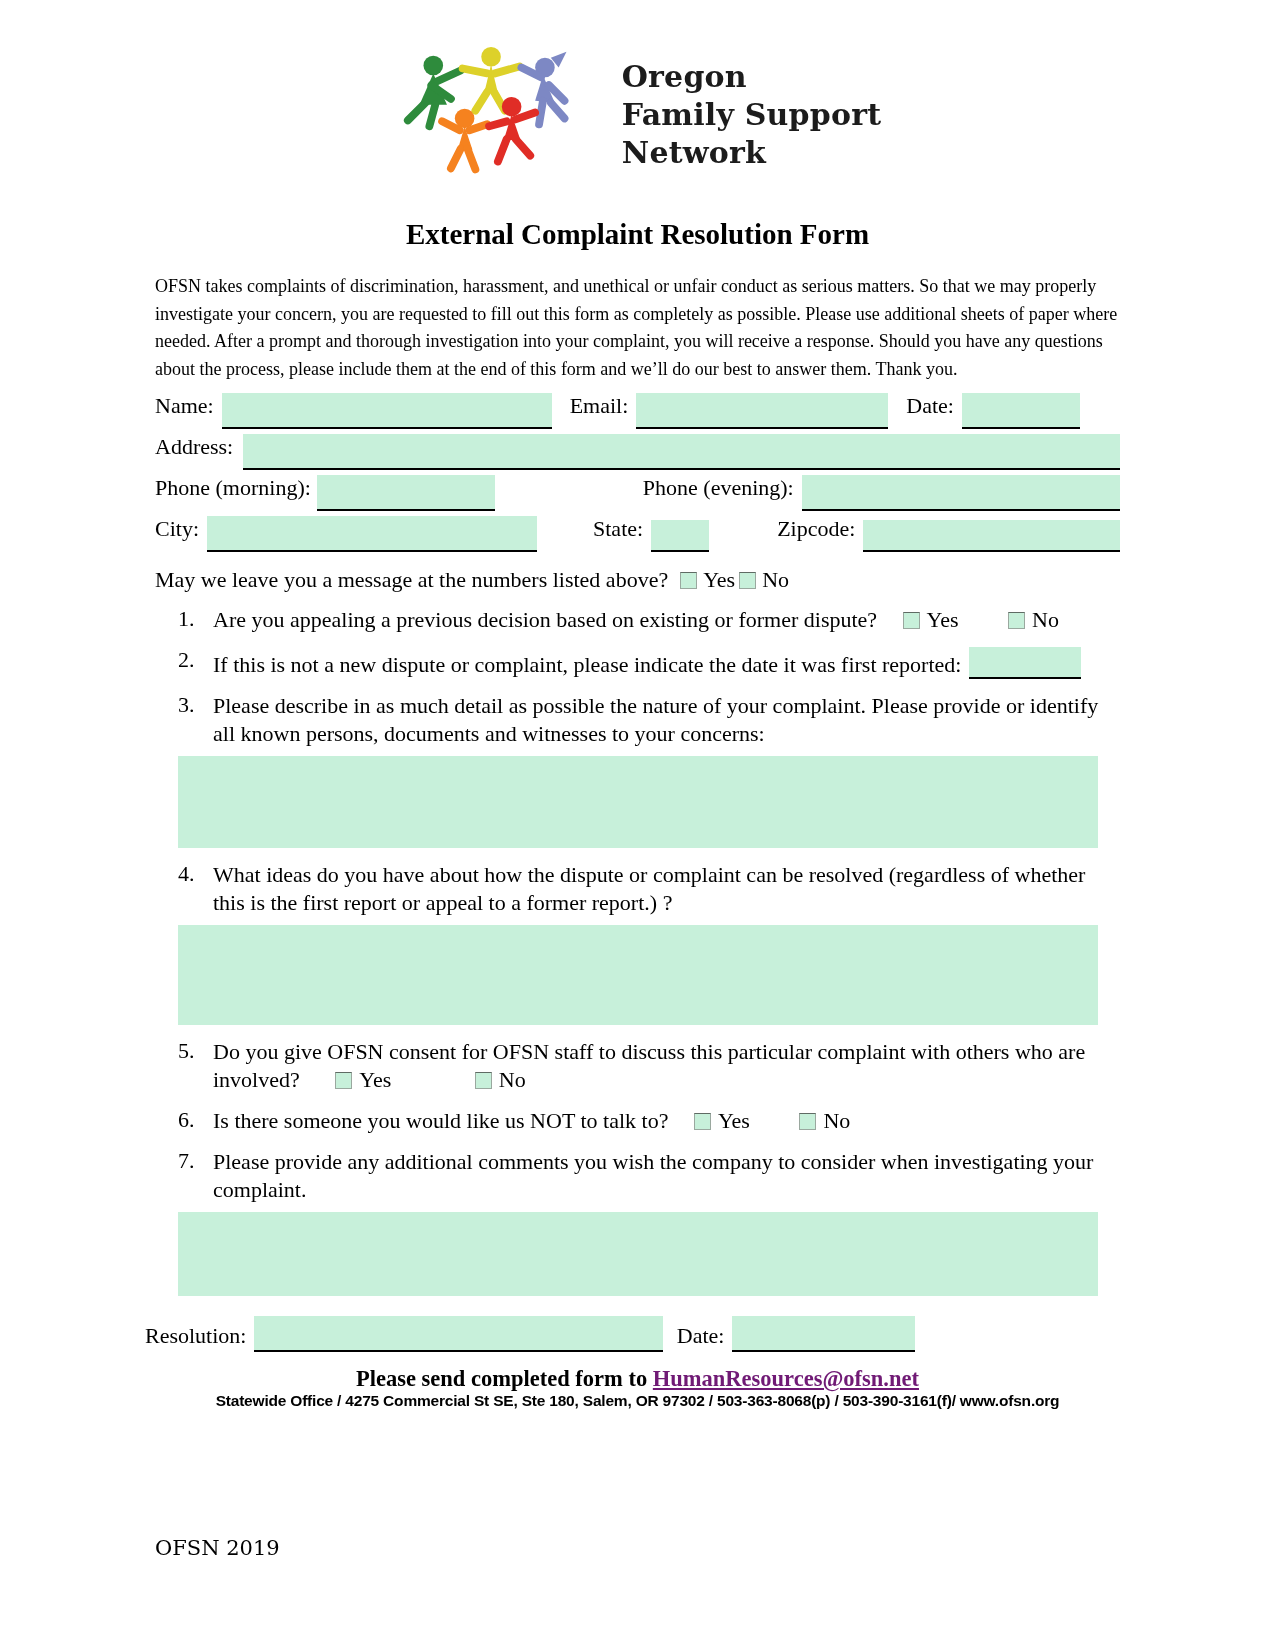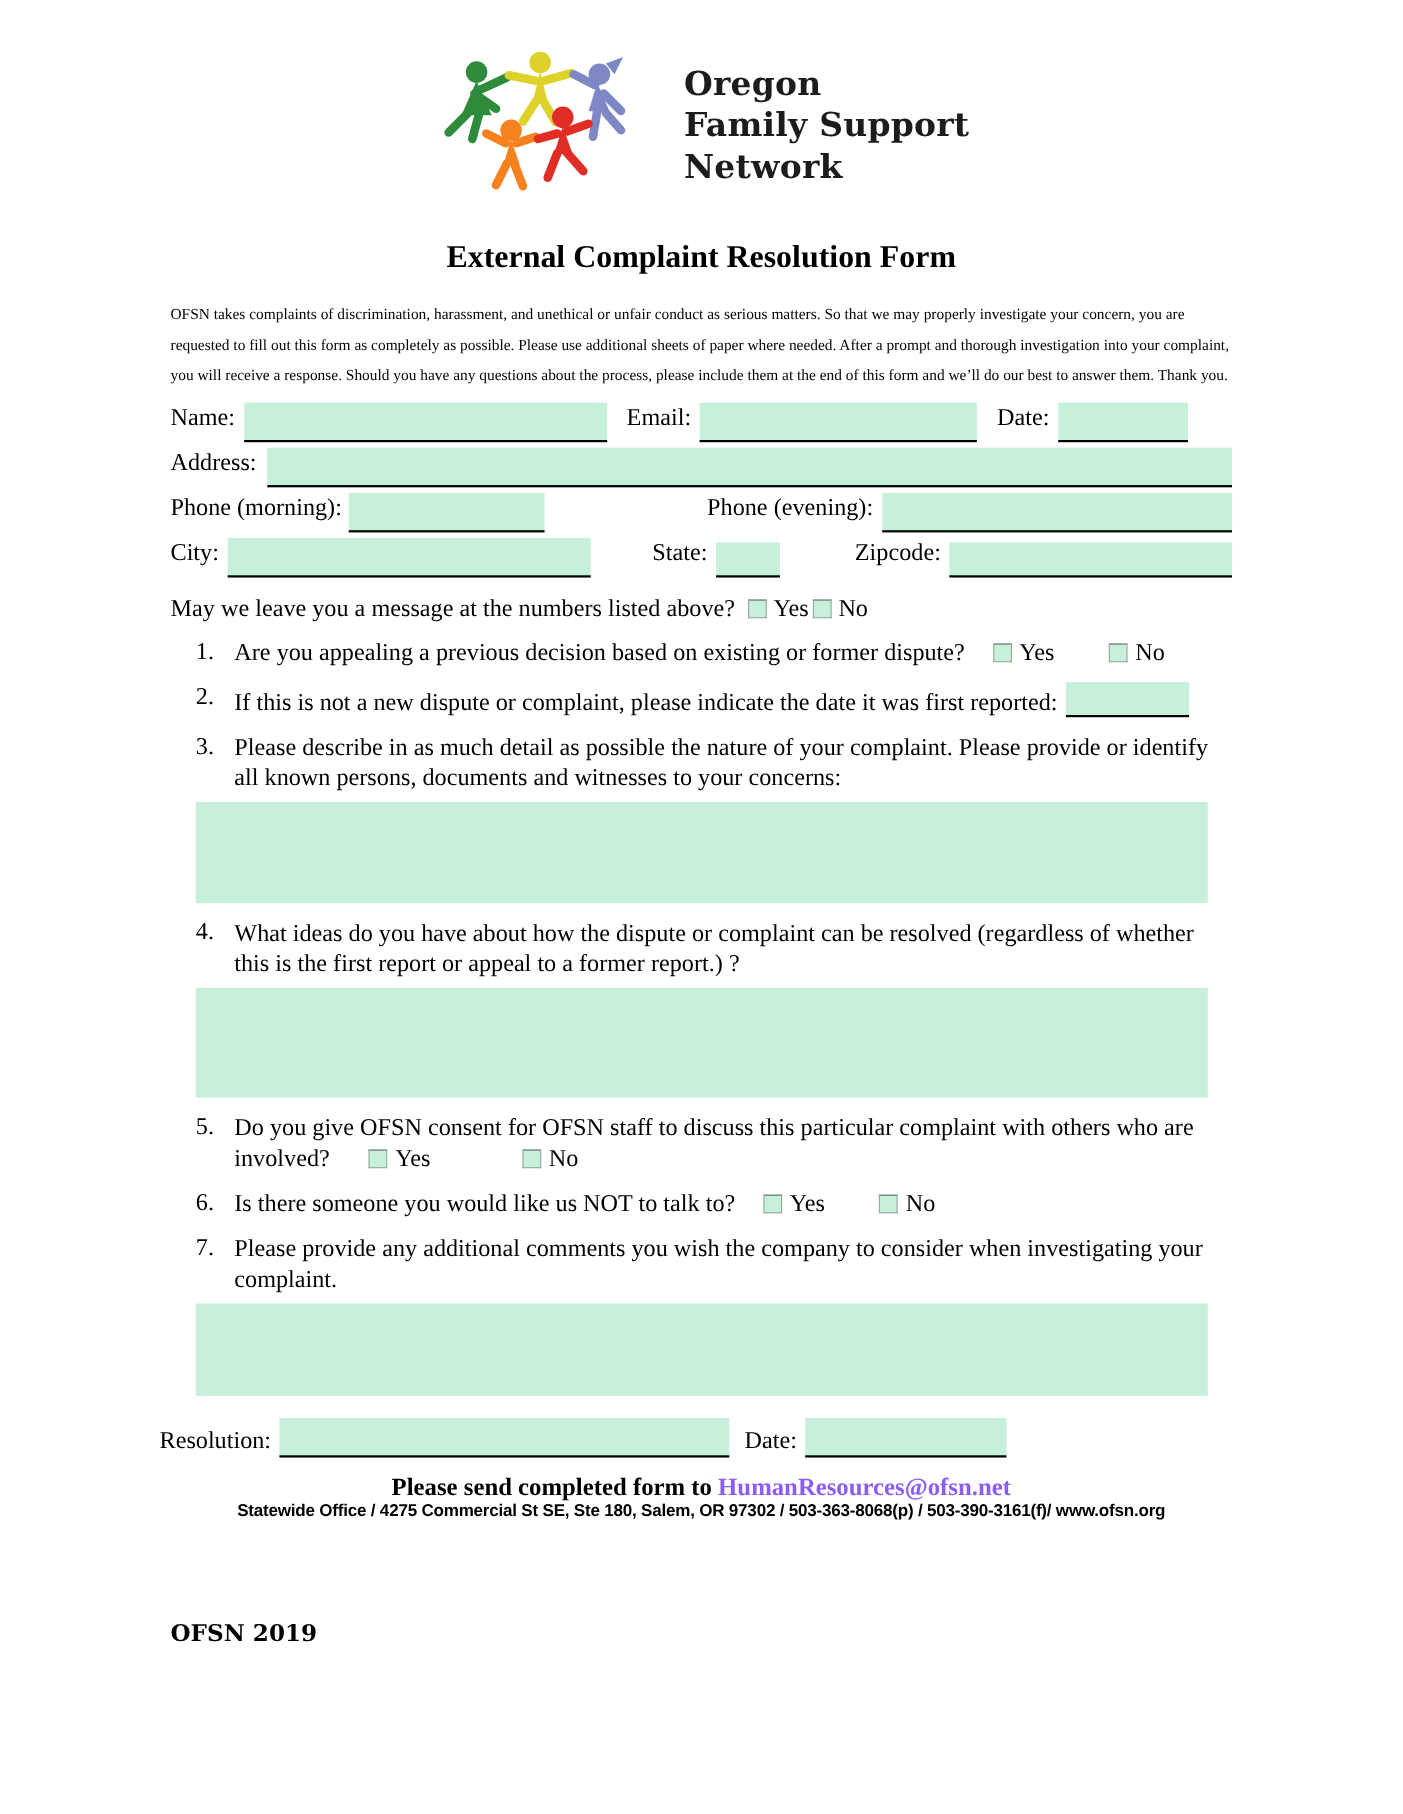--- a/index.html
+++ b/index.html
@@ -13,21 +13,21 @@
   
   .header { display:flex; justify-content:center; align-items:flex-start; gap:28px; padding-top:44px; }
   .logo-wrap { width:200px; height:142px; }
   .brand {
     font-family:"DejaVu Serif", serif; font-weight:bold; color:#1c1c1c;
     font-size:30px; line-height:38px; padding-top:14px; letter-spacing:0.2px;
   }
 
   
   .title { text-align:center; font-weight:bold; font-size:29px; margin-top:32px; }
-  .intro { margin:22px 155px 0 155px; font-size:14px; line-height:27.5px; }
+  .intro { margin:22px 155px 0 155px; font-size:18px; line-height:27.5px; }
 
   
   .fields { margin:10px 155px 0 155px; font-size:22px; }
   .frow { display:flex; align-items:flex-start; margin-top:5px; }
   .lbl { white-space:nowrap; padding-bottom:3px; }
   .fld { background:#c7f0da; border-bottom:2px solid #000; height:36px; align-self:flex-end; }
   .fld.short { height:32px; }
   .name-fld { width:330px; margin-left:8px; }
   .email-lbl { margin-left:18px; }
   .email-fld { width:252px; margin-left:8px; }
@@ -78,28 +78,28 @@
   .names-fld { flex:1; height:34px; background:#c7f0da; border-bottom:2.5px solid #000; margin-left:10px; }
 
   
   .sig-row { display:flex; align-items:flex-end; margin:20px 360px 0 145px; font-size:22px; }
   .sig-fld { width:425px; height:36px; background:#c7f0da; border-bottom:2px solid #000; margin-left:8px; }
   .sigdate-lbl { margin-left:14px; }
   .sigdate-fld { width:190px; height:36px; background:#c7f0da; border-bottom:2px solid #000; margin-left:8px; }
 
   
   .send-line { text-align:center; font-weight:bold; font-size:22.5px; margin-top:14px; }
-  .send-line a { color:#8b5cf6; cursor:pointer; }
+  .send-line a { color:#701a75; text-decoration:underline; cursor:pointer; }
   .footer-line {
     text-align:center; font-family:"Liberation Sans", sans-serif; font-weight:bold;
     font-size:15.5px; letter-spacing:-0.2px;
   }
   .doc-version {
-    position:absolute; left:155px; top:1472px;
-    font-family:"DejaVu Serif", serif; font-size:21px;font-weight:bold;
+    position:absolute; left:155px; top:1536px;
+    font-family:"DejaVu Serif", serif; font-size:21px;
   }
 </style>
 </head>
 <body>
 
 <div class="page">
 
   <div class="header">
     <div class="logo-wrap">
       <svg viewBox="0 0 200 145" width="200" height="142">

